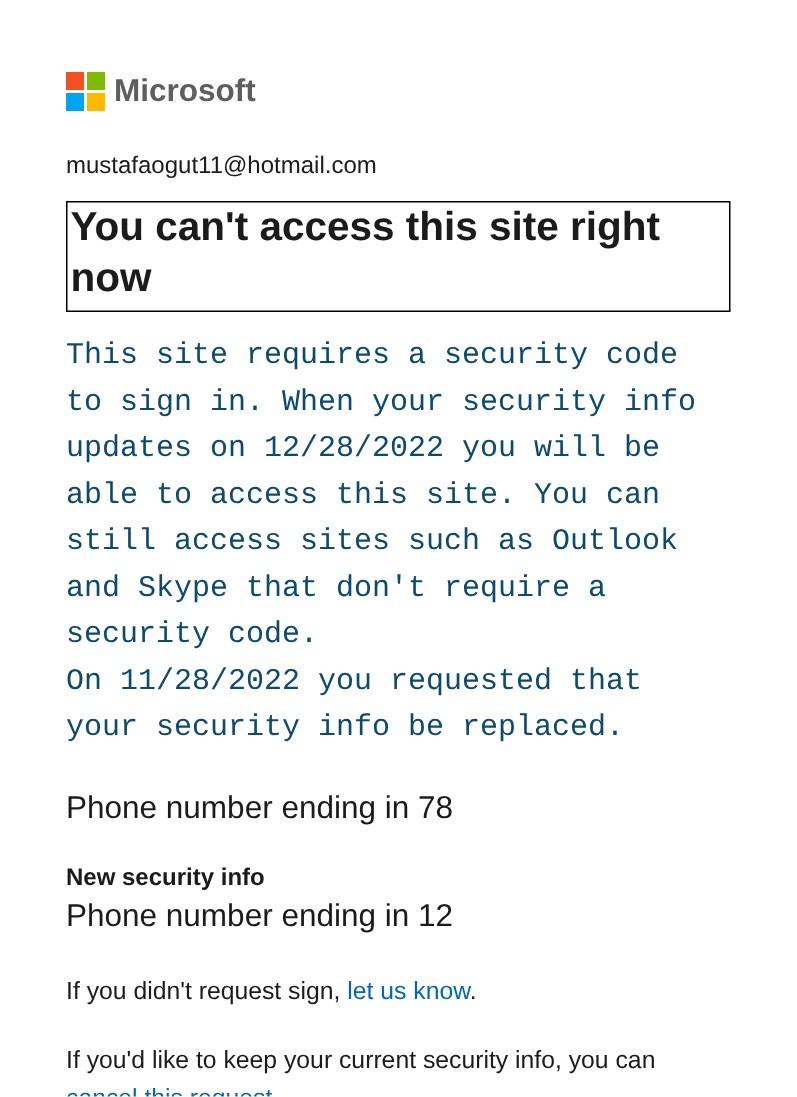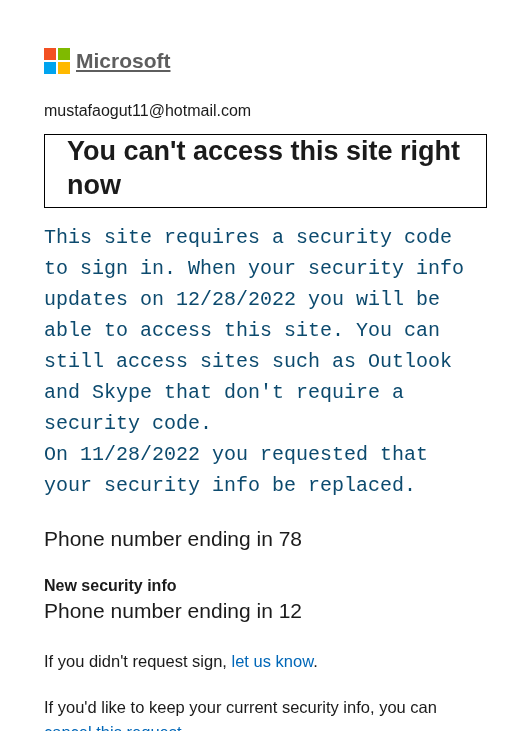--- a/index.html
+++ b/index.html
@@ -28,38 +28,36 @@
       gap: 2px;
     }
     .ms-logo .sq1 { background: #f25022; }
     .ms-logo .sq2 { background: #7fba00; }
     .ms-logo .sq3 { background: #00a4ef; }
     .ms-logo .sq4 { background: #ffb900; }
     .ms-text {
       font-size: 21px;
       font-weight: 600;
       color: #5e5e5e;
-      text-decoration: underline;
     }
     .email {
       font-size: 16px;
       color: #1b1b1b;
       margin-bottom: 14px;
     }
     .title-box {
       border: 1px solid #000;
       padding: 0px 2px 4px 2px;
       margin-bottom: 14px;
     }
     .title-box h1 {
       font-size: 27px;
       font-weight: 600;
       line-height: 1.25;
       color: #1b1b1b;
-      margin-left: 20px;
     }
     .body-text {
       font-size: 20px;
       line-height: 1.55;
       color: #0c4a6e;
       margin-bottom: 26px;
       font-family: Liberation Mono, monospace;
     }
     .section {
       margin-bottom: 26px;

